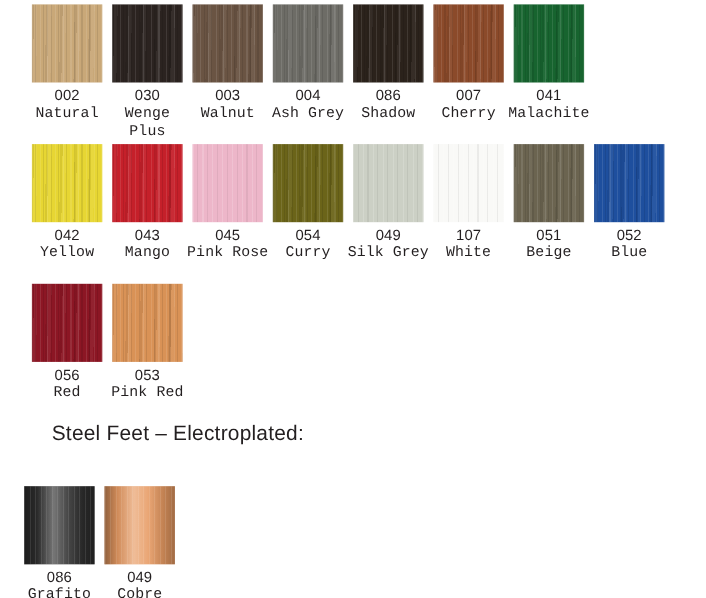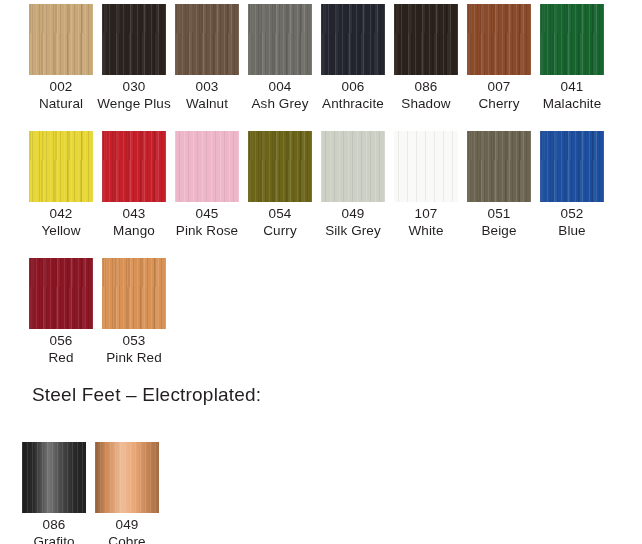--- a/index.html
+++ b/index.html
@@ -108,26 +108,26 @@
   .chip-caption {
     text-align: center;
     line-height: 17px;
     font-size: 13.5px;
     letter-spacing: 0.1px;
     color: #231f20;
     margin-top: 3px;
     width: 76px;
   }
   .chip-code { display: block; }
-  .chip-name { display: block; }
+  .chip-name { display: block; font-family: Liberation Mono, monospace; }
 
   
   .section-heading {
     position: absolute;
-    left: 32px;
+    left: 47px;
     font-size: 19px;
     line-height: 23px;
     color: #231f20;
     letter-spacing: 0.2px;
     white-space: nowrap;
   }
 
   
   .feet-grid {
     position: absolute;
@@ -162,27 +162,20 @@
           <div class="chip-caption">
             <span class="chip-code">003</span>
             <span class="chip-name">Walnut</span>
           </div>
         </div>
         <div class="swatch-cell">
           <div class="chip grain" style="background-color: rgb(109, 108, 102);"></div>
           <div class="chip-caption">
             <span class="chip-code">004</span>
             <span class="chip-name">Ash Grey</span>
-          </div>
-        </div>
-        <div class="swatch-cell">
-          <div class="chip grain" style="background-color: rgb(35, 38, 47);"></div>
-          <div class="chip-caption">
-            <span class="chip-code">006</span>
-            <span class="chip-name">Anthracite</span>
           </div>
         </div>
         <div class="swatch-cell">
           <div class="chip grain" style="background-color: rgb(43, 34, 27);"></div>
           <div class="chip-caption">
             <span class="chip-code">086</span>
             <span class="chip-name">Shadow</span>
           </div>
         </div>
         <div class="swatch-cell">

